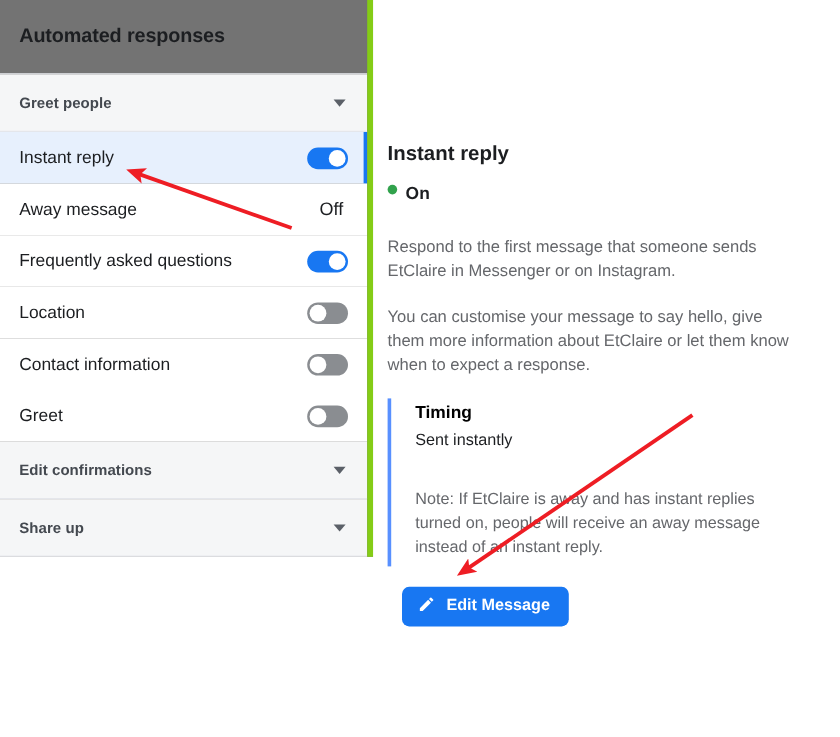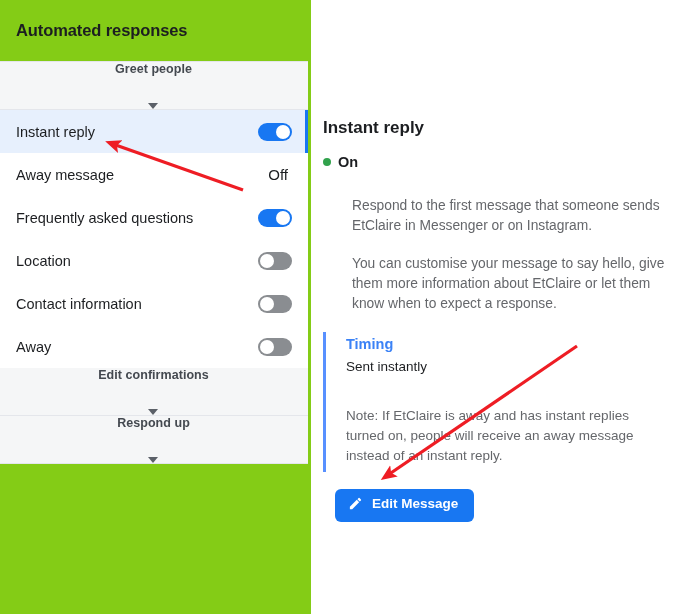--- a/index.html
+++ b/index.html
@@ -6,43 +6,42 @@
   html, body {
     width: 700px; height: 614px;
     background: #ffffff;
     font-family: "Liberation Sans", sans-serif;
     overflow: hidden;
   }
   #app { position: relative; width: 700px; height: 614px; display: flex; }
 
   
   #sidebar {
-    width: 311px; height: 614px;
-    background: #84cc16;
-    border-right: 3px solid #84cc16;
+    width: 311px; height: 464px;
+    background: #737373;
+    border-right: 5px solid #84cc16;
     position: relative;
     overflow: hidden;
   }
   #sidebar-header {
     height: 62px;
     display: flex; align-items: center;
     padding: 0 16px;
     border-bottom: 1px solid #e4e6eb;
   }
   #sidebar-header .title {
     font-size: 16.5px; font-weight: bold; color: #1c1e21;
     letter-spacing: -0.1px;
   }
   .section-header {
     height: 48px;
     background: #f5f6f7;
     border-bottom: 1px solid #e4e6eb;
     display: flex; align-items: center; justify-content: space-between;
     padding: 0 17px 0 16px;
-    flex-direction: column;
   }
   .section-header .sec-label {
     font-size: 12.5px; font-weight: bold; color: #444950;
     letter-spacing: 0.05px;
   }
   .caret {
     width: 0; height: 0;
     border-left: 5.5px solid transparent;
     border-right: 5.5px solid transparent;
     border-top: 6px solid #5b6068;
@@ -82,34 +81,34 @@
   
   #detail {
     flex: 1; height: 614px; background: #ffffff;
     padding: 118px 28px 0 12px;
     position: relative;
   }
   #detail-title {
     font-size: 17px; font-weight: bold; color: #1c1e21;
     margin-bottom: 9px;
   }
-  #status-line { display: flex; align-items: center; gap: 7px; margin-bottom: 26px; margin-top: 16px; }
+  #status-line { display: flex; gap: 7px; margin-bottom: 26px; margin-top: 16px; }
   #status-dot { width: 8px; height: 8px; border-radius: 50%; background: #31a24c; flex: none; }
   #status-label { font-size: 14.5px; font-weight: bold; color: #1c1e21; }
   .para {
     font-size: 13.8px; color: #65676b; line-height: 20px;
-    max-width: 338px; margin-bottom: 18px; margin-left: 29px;
+    max-width: 338px; margin-bottom: 18px;
   }
   #timing-block {
     border-left: 3px solid #5890ff;
     padding: 4px 0 6px 20px;
     margin-top: 8px;
     max-width: 330px;
   }
-  #timing-title { font-size: 14.5px; font-weight: bold; color: #3b82f6; margin-bottom: 7px; }
+  #timing-title { font-size: 14.5px; font-weight: bold; color: #000000; margin-bottom: 7px; }
   #timing-value { font-size: 13.5px; color: #1c1e21; margin-bottom: 32px; font-weight: normal; }
   #timing-note { font-size: 13.5px; color: #65676b; line-height: 20px; }
   #edit-button {
     margin-top: 17px; margin-left: 12px;
     background: #1877f2; color: #ffffff;
     border: none; border-radius: 6px;
     height: 33px; padding: 0 16px 4px 13px;
     display: inline-flex; align-items: center; gap: 9px;
     font-family: "Liberation Sans", sans-serif;
     font-size: 13.5px; font-weight: bold; cursor: pointer;
@@ -158,31 +157,31 @@
             <span class="knob"></span>
           </span>
         </div>
         <div class="row">
           <span class="row-label">Contact information</span>
           <span class="toggle off">
             <span class="knob"></span>
           </span>
         </div>
         <div class="row">
-          <span class="row-label">Away</span>
+          <span class="row-label">Greet</span>
           <span class="toggle off">
             <span class="knob"></span>
           </span>
         </div>
         <div class="section-header">
           <span class="sec-label">Edit confirmations</span>
           <span class="caret"></span>
         </div>
         <div class="section-header">
-          <span class="sec-label">Respond up</span>
+          <span class="sec-label">Share up</span>
           <span class="caret"></span>
         </div>
       </div>
   </div>
 
   <div id="detail">
     <div id="detail-title">Instant reply</div>
 
     <div id="status-line">
       <span id="status-dot" style="background: rgb(49, 162, 76);"></span>

